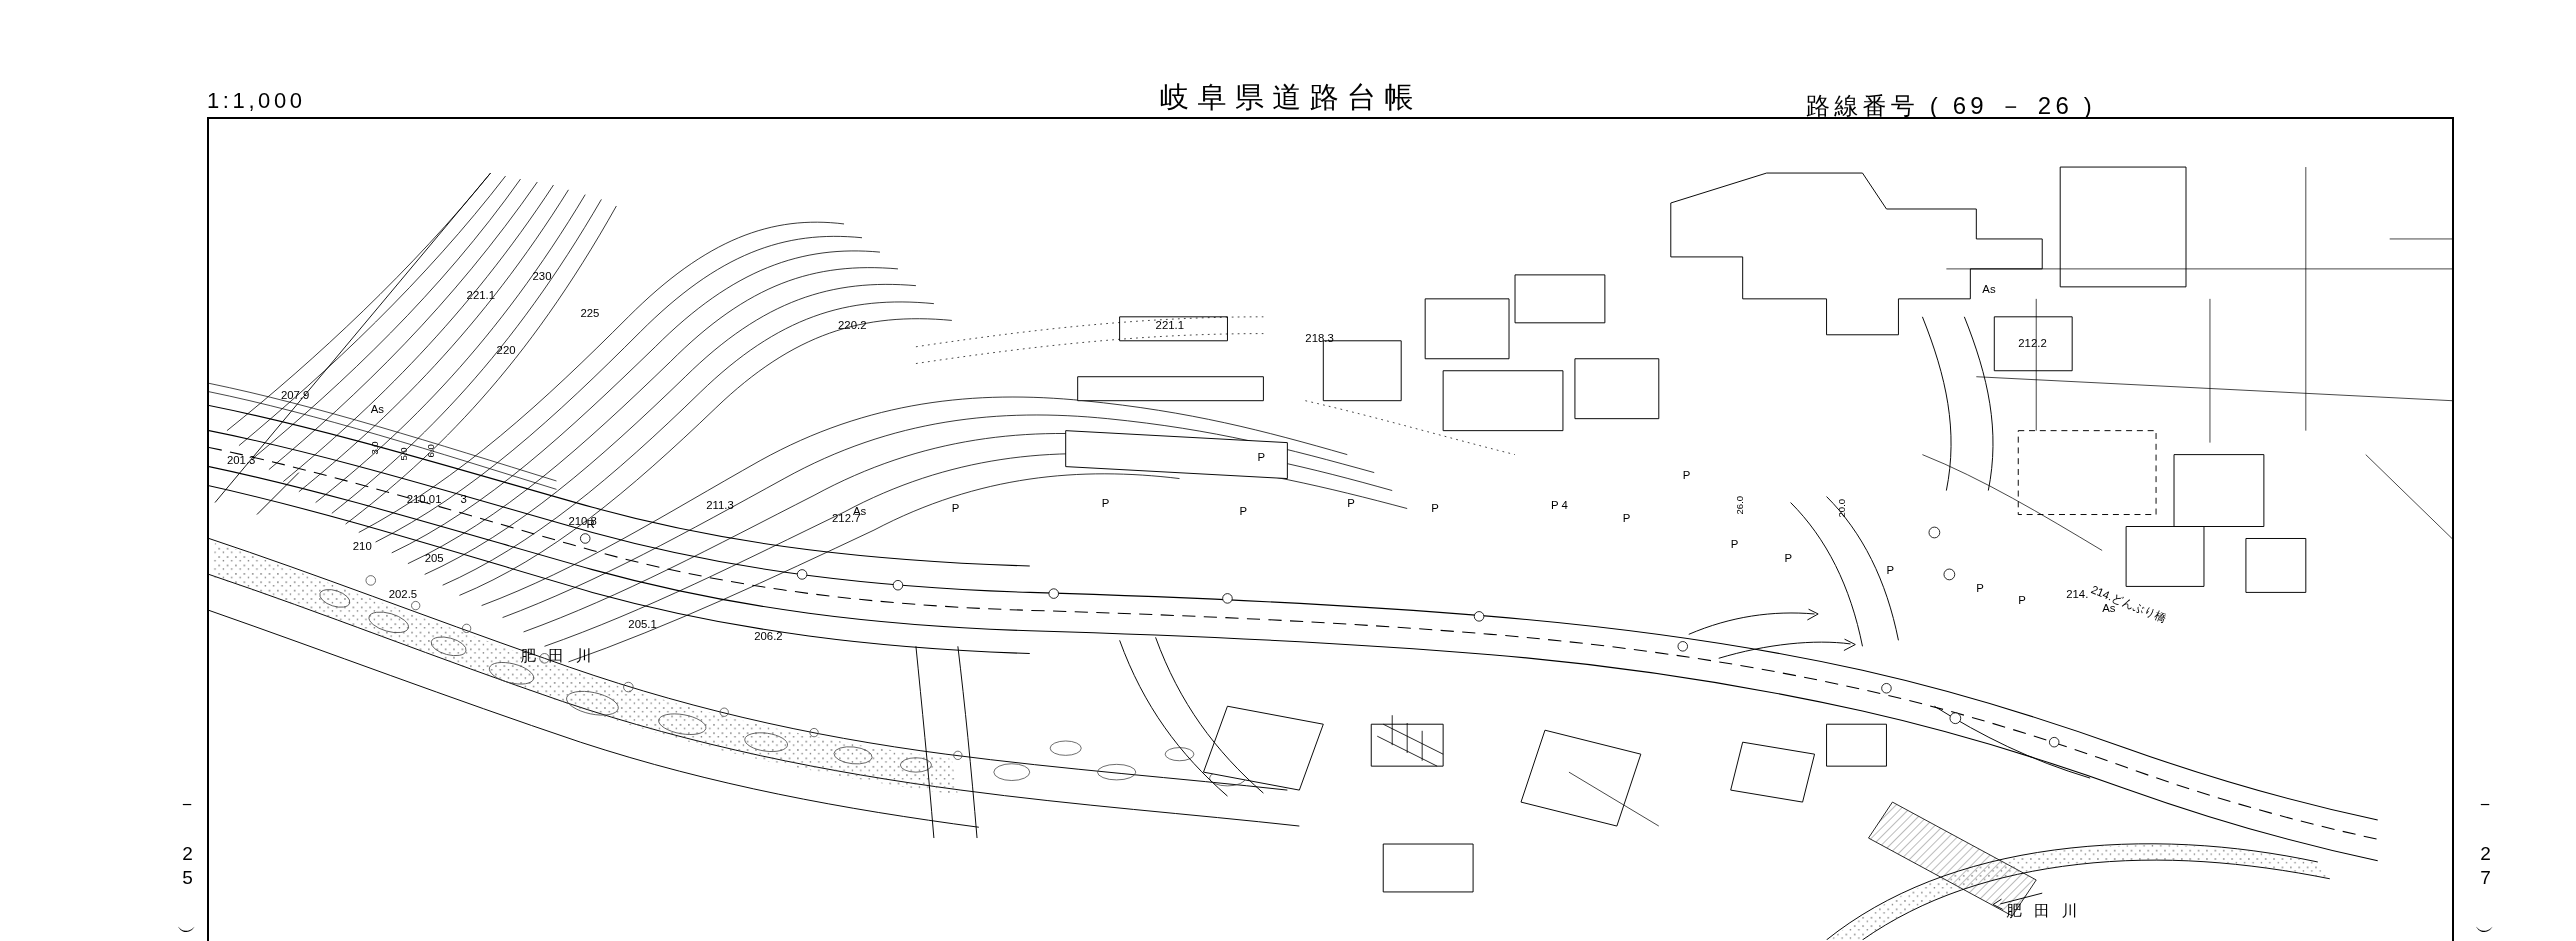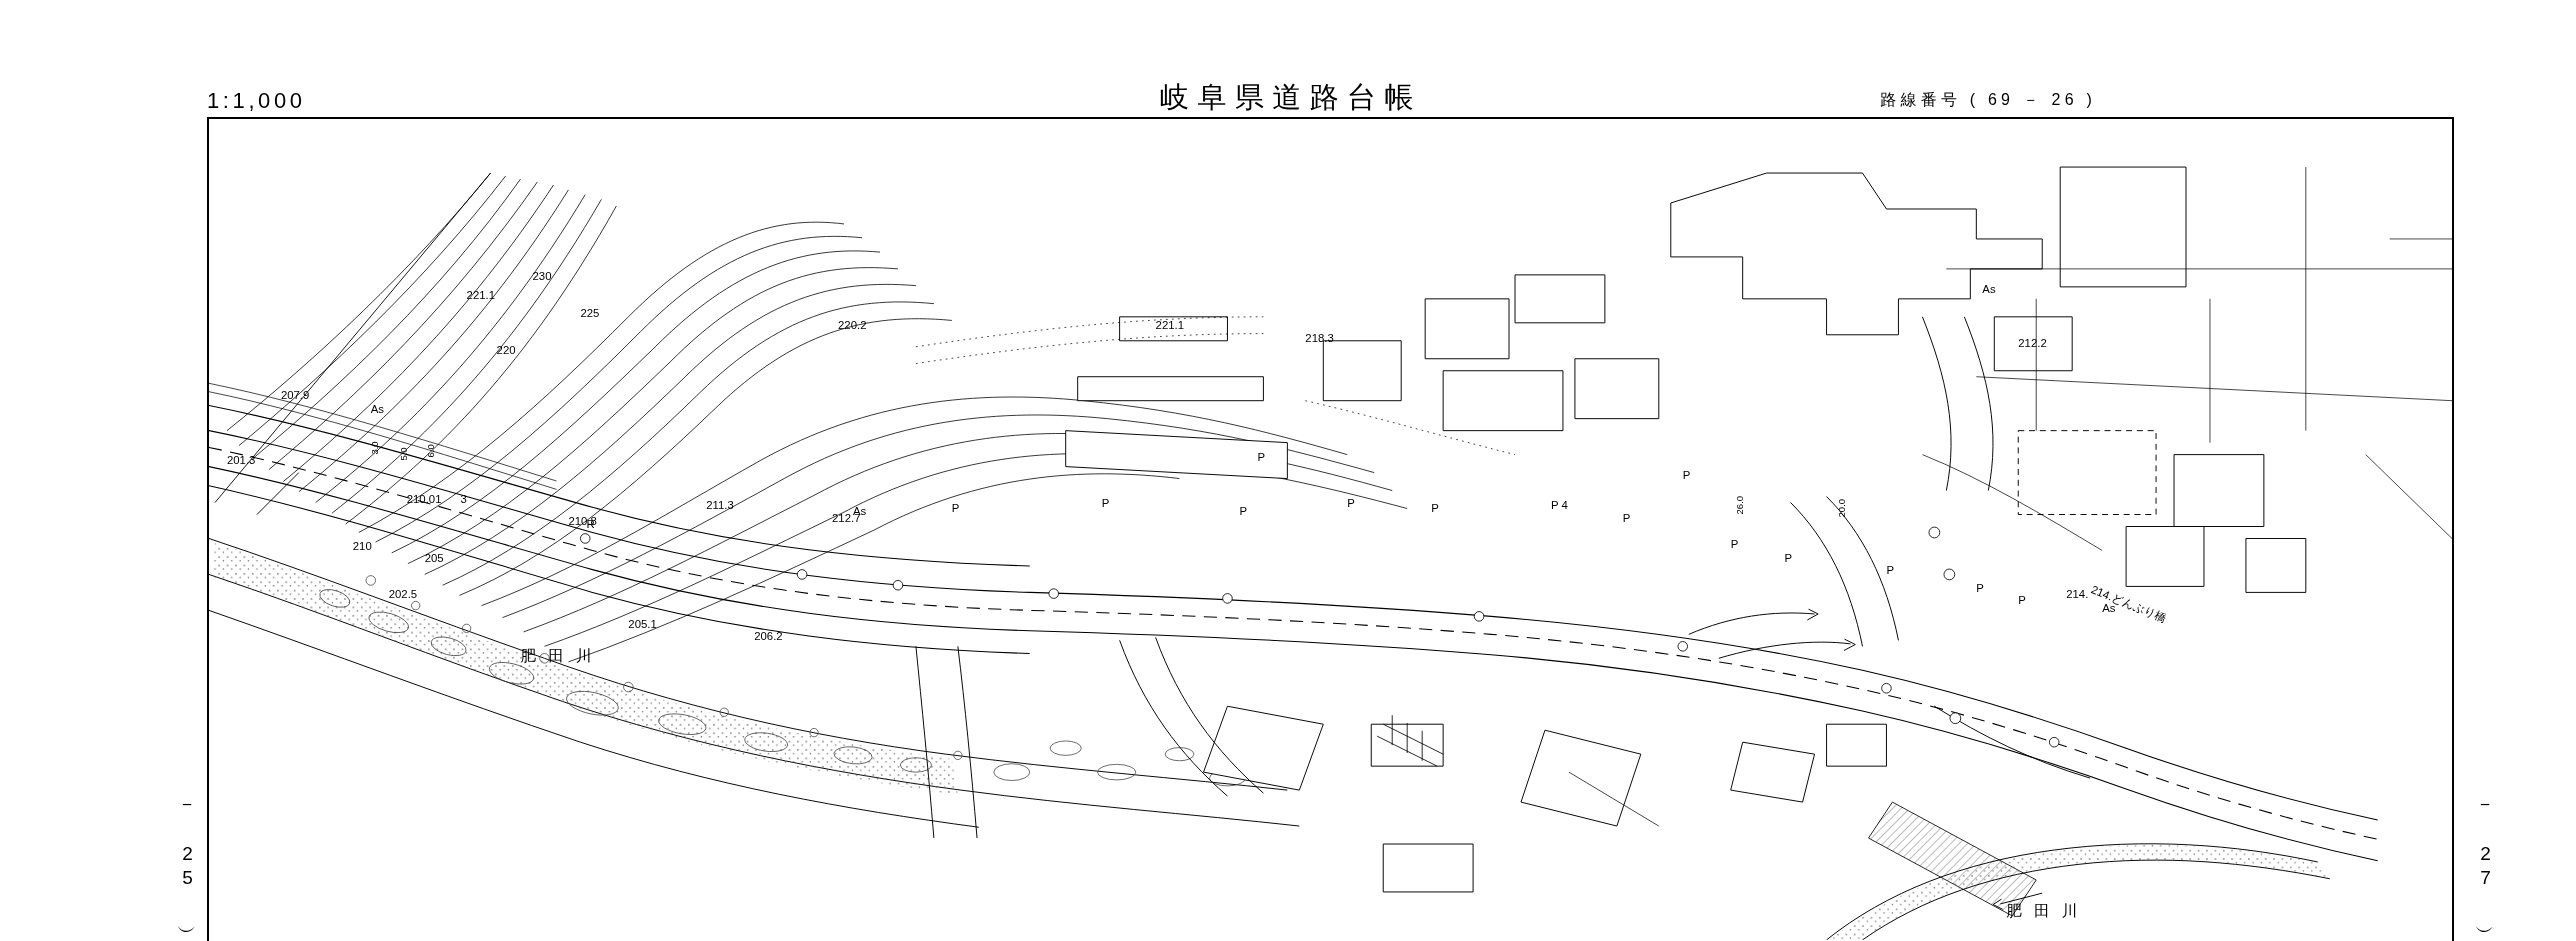--- a/index.html
+++ b/index.html
@@ -49,21 +49,21 @@
     font-family: "DejaVu Sans", sans-serif;
     font-size: 29px;
     letter-spacing: 8.4px;
     font-weight: 500;
     white-space: nowrap;
   }
   .route-no {
     position: absolute;
     right: 36px;
     top: 55px;
-    font-size: 16px;
+    font-size: 24px;
     letter-spacing: 4.2px;
     white-space: nowrap;
   }
 
   
   .frame-left {
     position: absolute;
     left: 207px;
     top: 117px;
     width: 1.8px;

